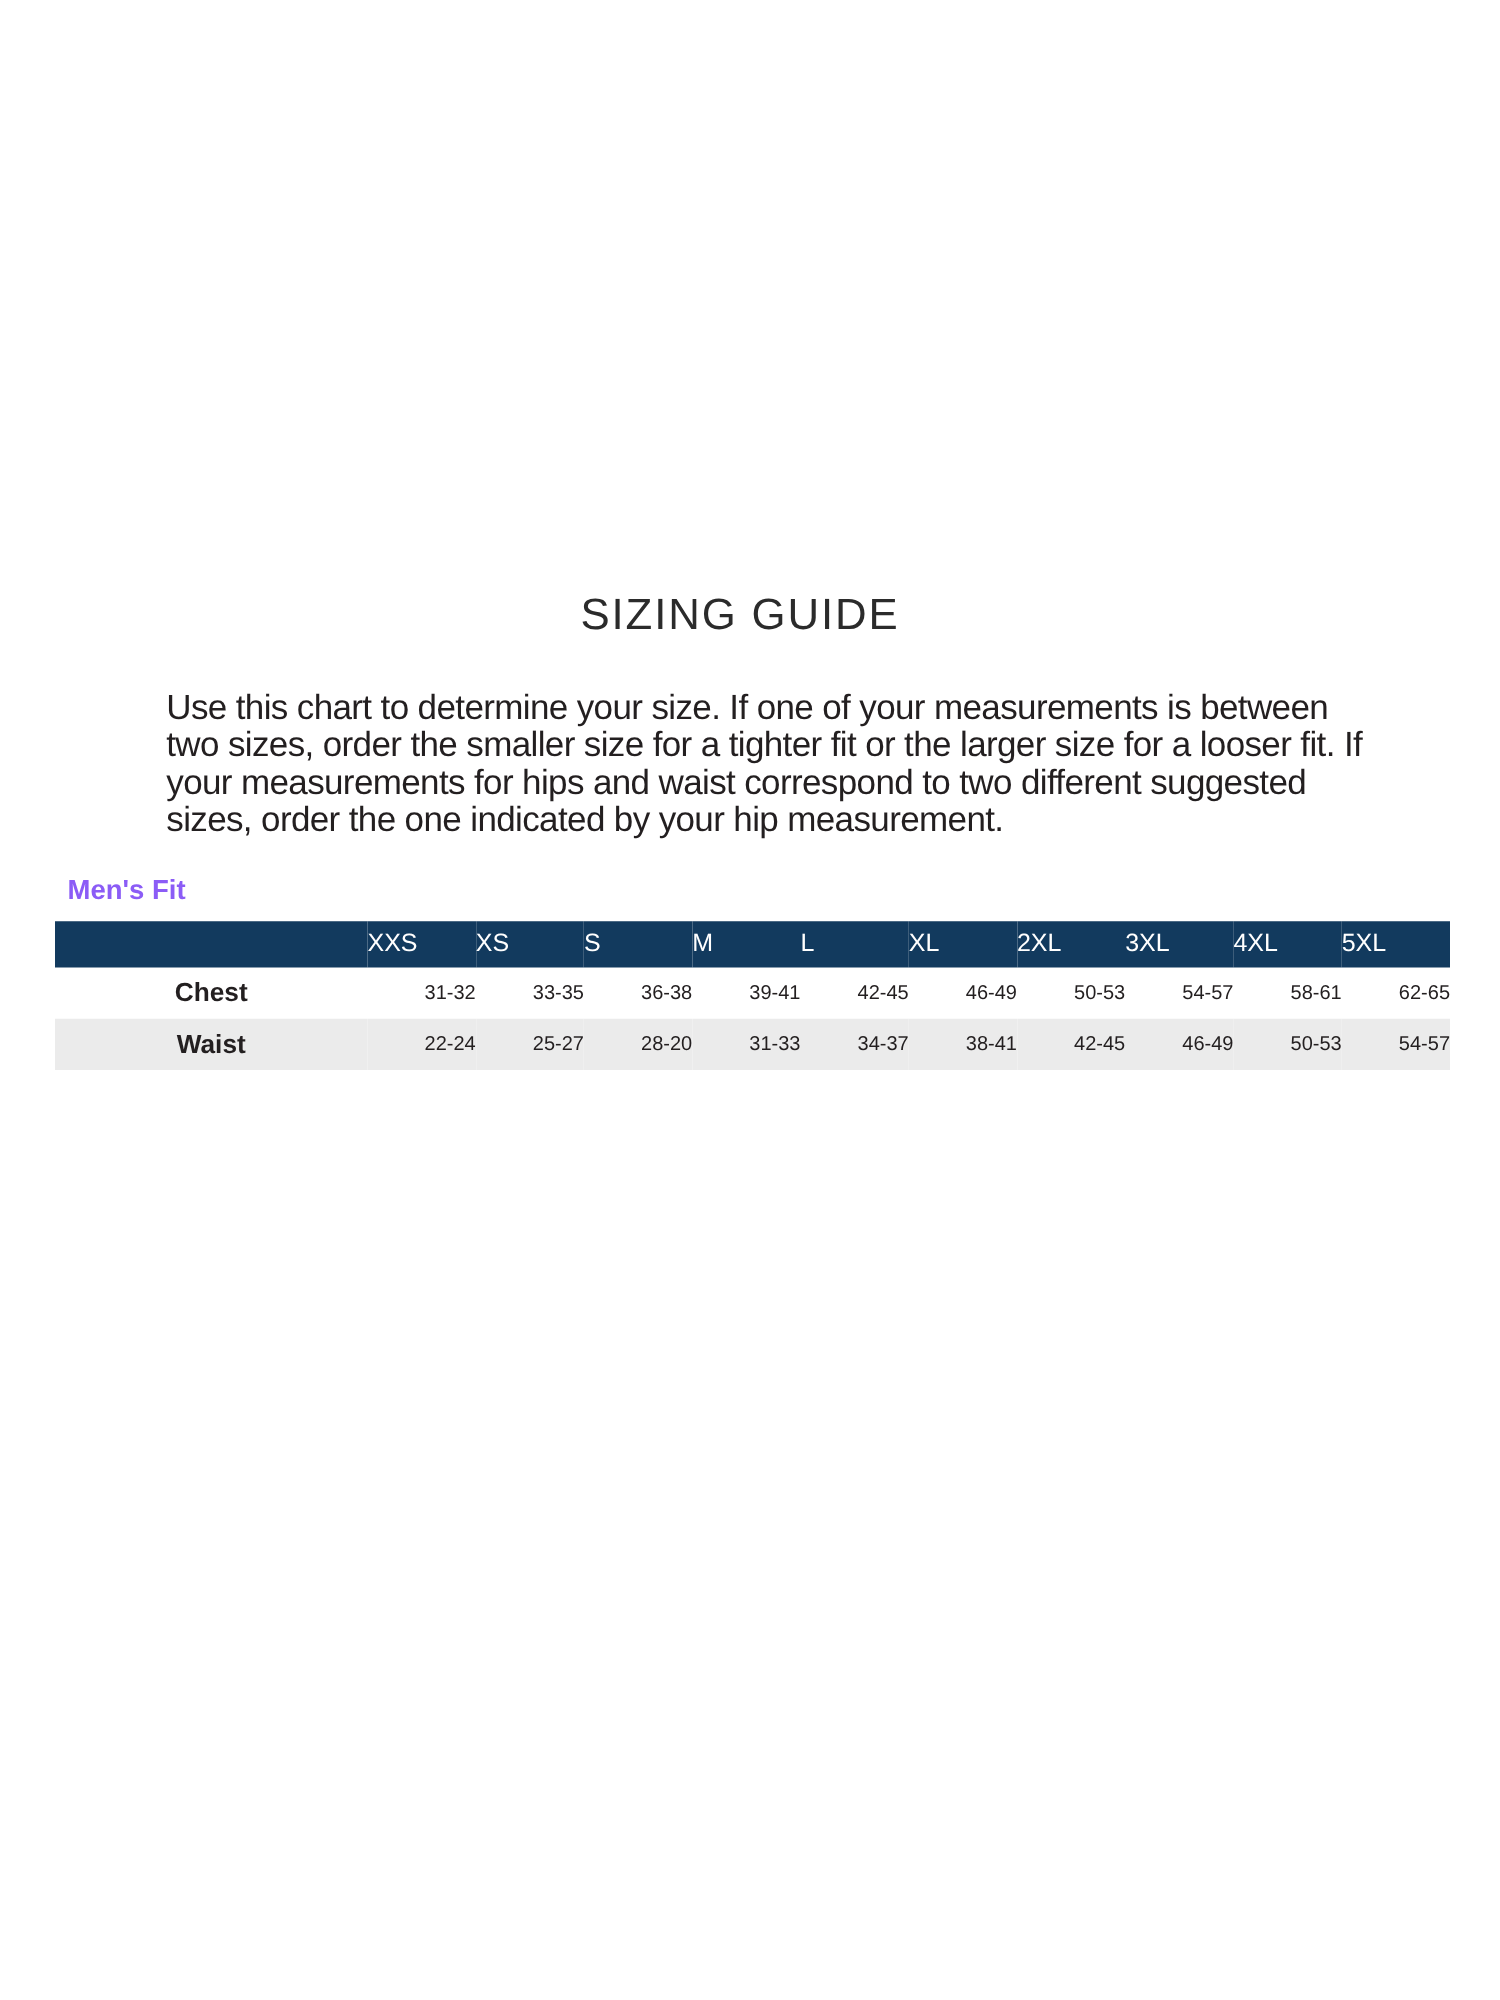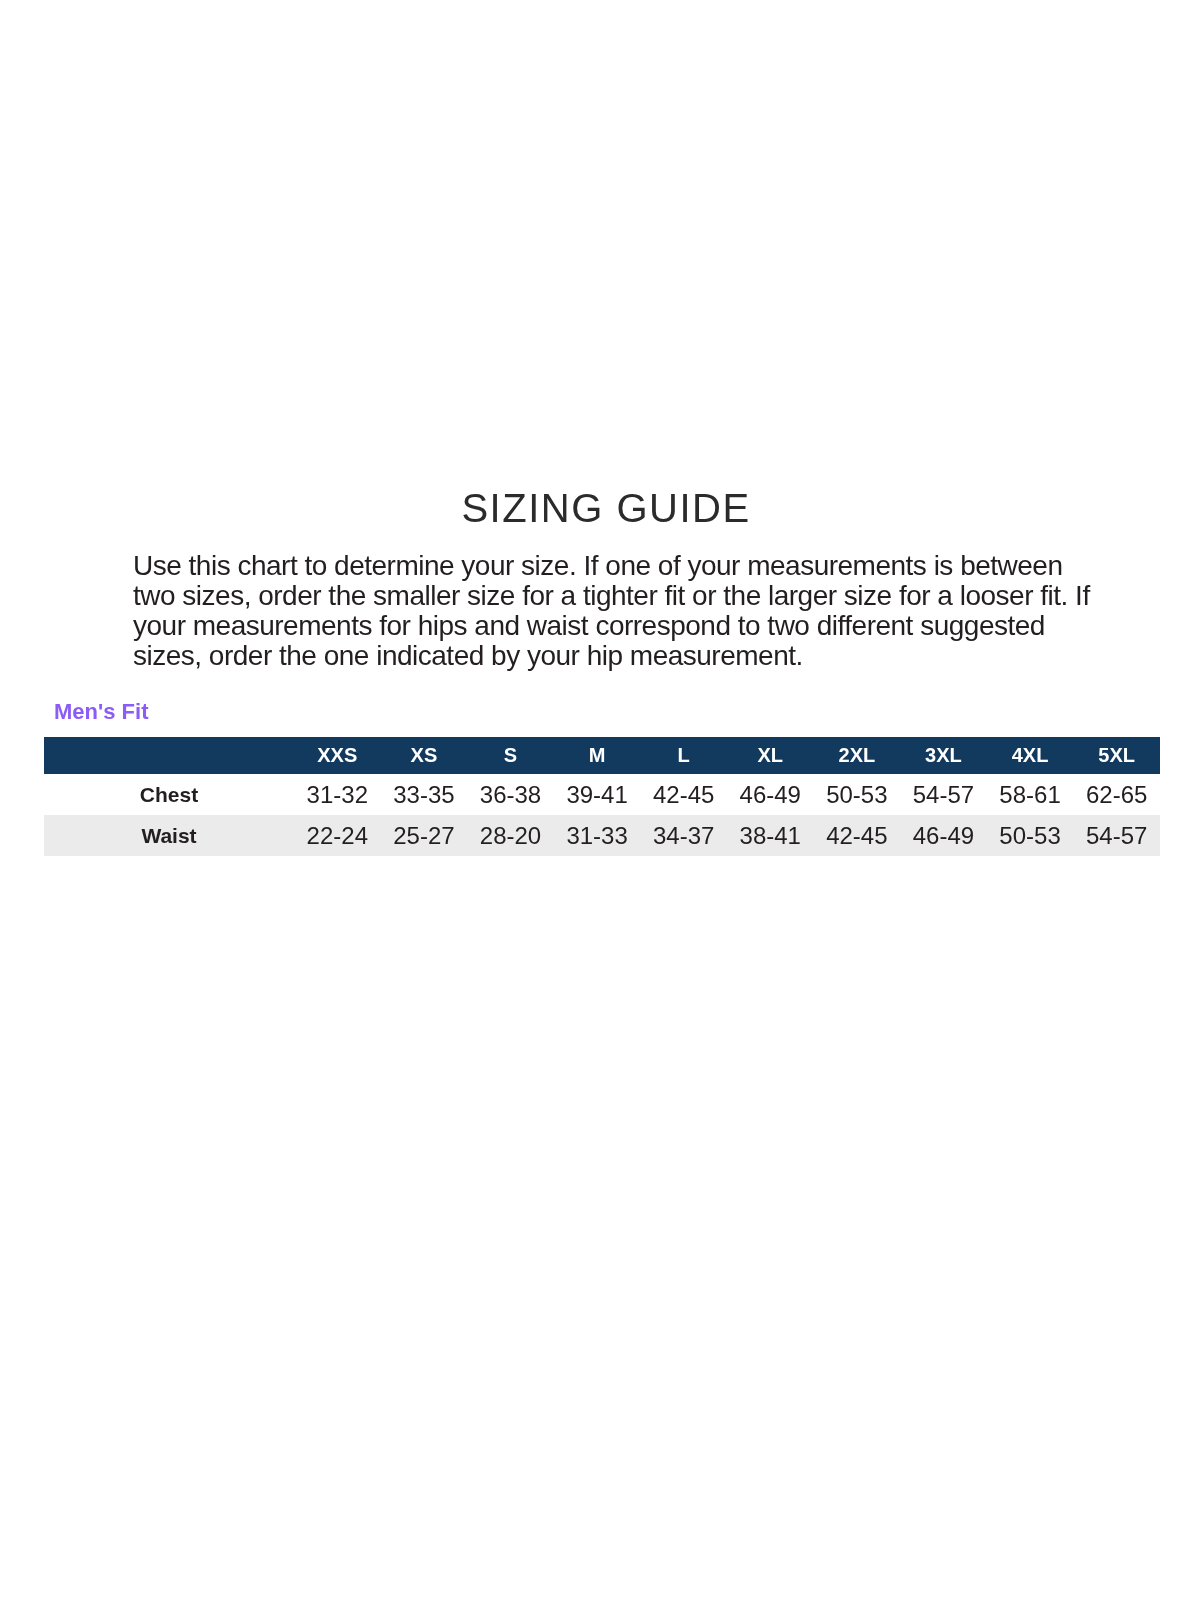--- a/index.html
+++ b/index.html
@@ -20,23 +20,23 @@
     width: 1200px;
     height: 1600px;
     background: #ffffff;
     overflow: hidden;
   }
   .title {
     position: absolute;
     top: 470px;
     left: 0;
     width: 1180px;
-    margin: 16px;
+    margin: 2px;
     text-align: center;
-    font-size: 40px;
+    font-size: 35px;
     font-weight: 300;
     letter-spacing: 1.5px;
     color: #2b2b2b;
   }
   .intro {
     position: absolute;
     top: 551px;
     left: 133px;
     width: 962px;
     margin: 0;
@@ -60,38 +60,38 @@
     width: 1116px;
     border-collapse: collapse;
     table-layout: fixed;
     color: var(--body-text);
   }
   .size-table col.label-col { width: 250px; }
   .size-table thead tr { height: 37px; }
   .size-table thead th {
     background: var(--header-bg);
     color: var(--header-text);
-    font-weight: 700;
+    font-weight: 400;
     font-size: 20px;
-    text-align: center;
+    text-align: left;
     padding: 0;
     vertical-align: middle;
   }
   .size-table tbody tr { height: 41px; }
   .size-table tbody tr.alt { background: var(--alt-row-bg); }
   .size-table tbody th.rowlabel {
     font-weight: 700;
     font-size: 21px;
     text-align: center;
     padding: 0;
     vertical-align: middle;
   }
   .size-table tbody td {
-    font-size: 24px;
-    text-align: center;
+    font-size: 16px;
+    text-align: right;
     padding: 0;
     vertical-align: middle;
   }
 </style>
 </head>
 <body>
 
 <div class="page">
 
   <h1 class="title">SIZING GUIDE</h1>

